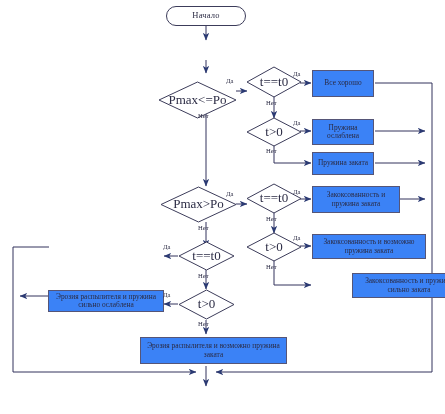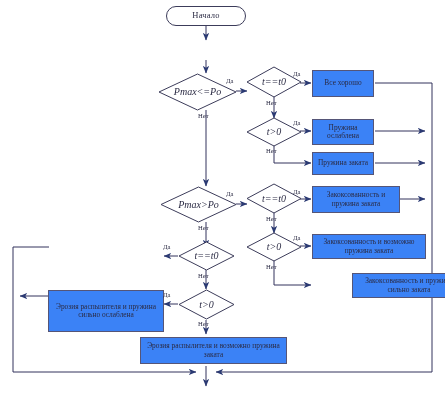--- a/index.html
+++ b/index.html
@@ -49,22 +49,21 @@
   }
   .io .io-label{position:relative; z-index:2;}
   .proc{
     border:1px solid #555577;
     background:#3b82f6;
     font-size:7.4px;
     padding:2px 3px;
   }
   .dec{
     background:transparent;
-    font-size:10px;
-    font-style:italic;
+    font-size:13px;
   }
   .dec .dec-shape{
     position:absolute; left:0; top:0; width:100%; height:100%;
   }
   .dec .dec-label{position:relative; z-index:2;}
   .edge-label{
     position:absolute;
     font-size:6.6px;
     color:#2b2b44;
     z-index:4;
@@ -135,21 +134,21 @@
 
       <path d="M206,366 L206,386" marker-end="url(#ah)"></path>
     </g>
   </svg>
 
   <div class="node term" style="left:166px; top:6px; width:80px; height:20px;">
     <span>Начало</span>
   </div>
 
 
-  <div class="node dec" style="left:158px; top:73px; width:79px; height:38px;">
+  <div class="node dec" style="left:158px; top:81px; width:79px; height:38px;">
     <svg class="dec-shape" viewBox="0 0 79 38" preserveAspectRatio="none">
       <polygon points="39.5,1 78,19 39.5,37 1,19" fill="#ffffff" stroke="#3c3c5a" stroke-width="1"></polygon>
     </svg>
     <span class="dec-label">Pmax&lt;=Po</span>
   </div>
 
   <div class="node dec" style="left:246px; top:66px; width:56px; height:32px;">
     <svg class="dec-shape" viewBox="0 0 56 32" preserveAspectRatio="none">
       <polygon points="28,1 55,16 28,31 1,16" fill="#ffffff" stroke="#3c3c5a" stroke-width="1"></polygon>
     </svg>
@@ -216,21 +215,21 @@
 
   <div class="node proc" style="left:312px; top:234px; width:114px; height:25px;">
     <span>Закоксованность и возможно пружина заката</span>
   </div>
 
   <div class="node proc" style="left:312px; top:273px; width:114px; height:25px;margin-left:40px;">
     <span>Закоксованность и пружина сильно заката</span>
   </div>
 
 
-  <div class="node proc" style="left:48px; top:290px; width:116px; height:42px;">
+  <div class="node proc" style="left:48px; top:290px; width:116px; height:22px;">
     <span>Эрозия распылителя и пружина сильно ослаблена</span>
   </div>
 
   <div class="node proc" style="left:140px; top:337px; width:147px; height:27px;">
     <span>Эрозия распылителя и возможно пружина заката</span>
   </div>
 
 
   <span class="edge-label" style="left:226px; top:77px;">Да</span>
   <span class="edge-label" style="left:198px; top:112px;">Нет</span>

